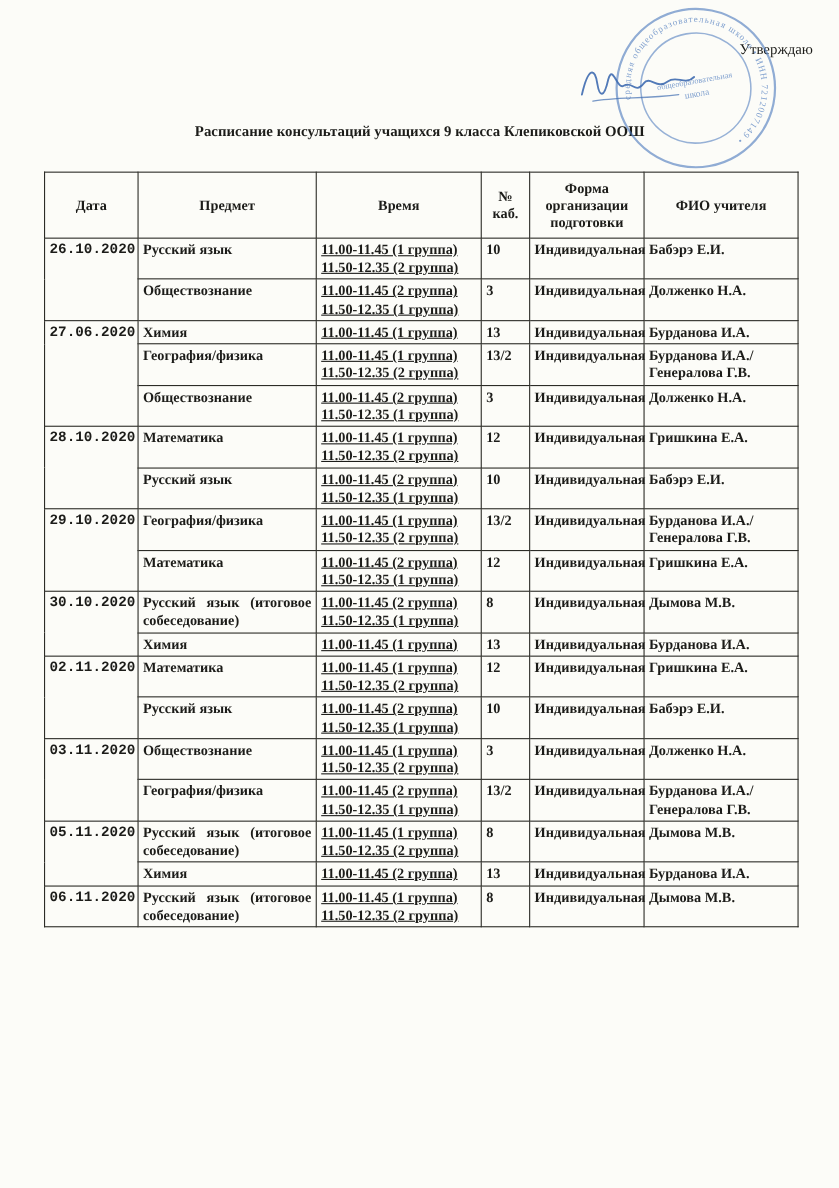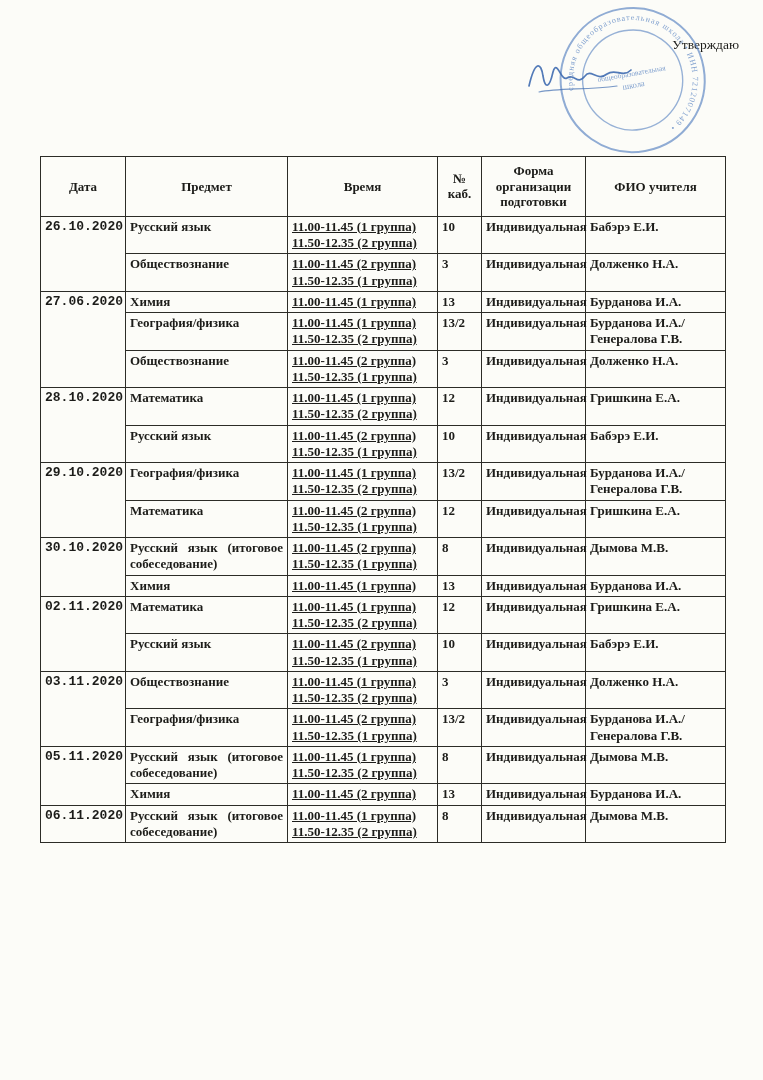--- a/index.html
+++ b/index.html
@@ -90,20 +90,21 @@
       <path d="M4,34 C10,8 16,10 18,24 C20,36 24,38 28,20 C32,6 36,30 42,26 C50,21 52,34 60,24 C66,16 72,30 82,22 C90,16 98,26 106,18" fill="none" stroke="#3f6cb0" stroke-width="1.7" stroke-linecap="round" opacity=".9"></path>
       <path d="M14,40 C34,36 62,38 92,34" fill="none" stroke="#3f6cb0" stroke-width="1.2" stroke-linecap="round" opacity=".7"></path>
     </svg>
   </div>
 
   <div class="approval">
     <div>Утверждаю</div>
   </div>
 
   <div class="title">
+    <div>Расписание консультаций учащихся 9 класса Клепиковской ООШ</div>
   </div>
 
   <div class="table-wrap">
     <table class="schedule">
       <colgroup>
         <col style="width:85px">
           <col style="width:162px">
           <col style="width:150px">
         <col style="width:44px">
           <col style="width:104px">

